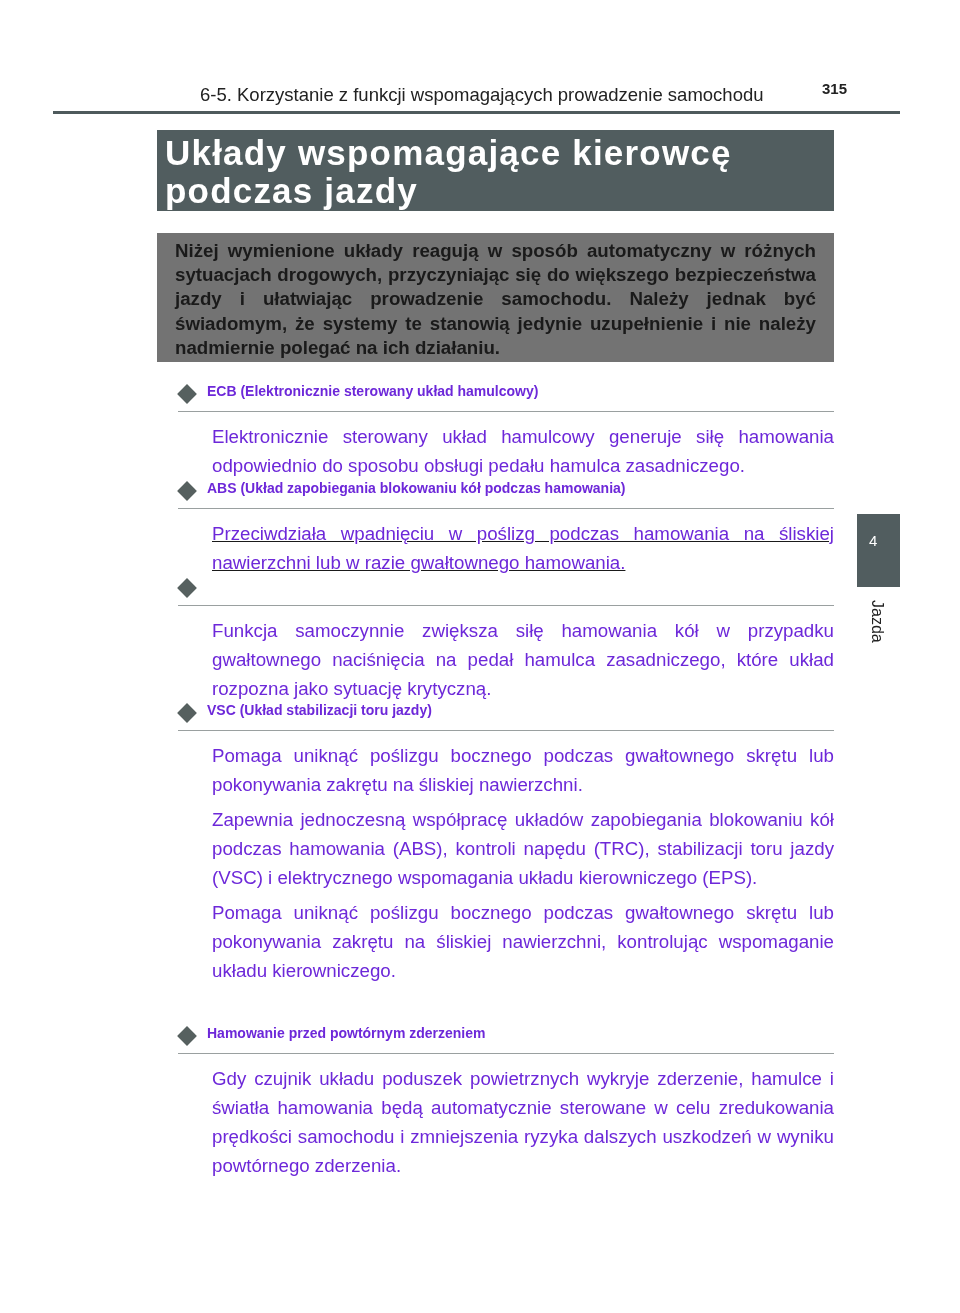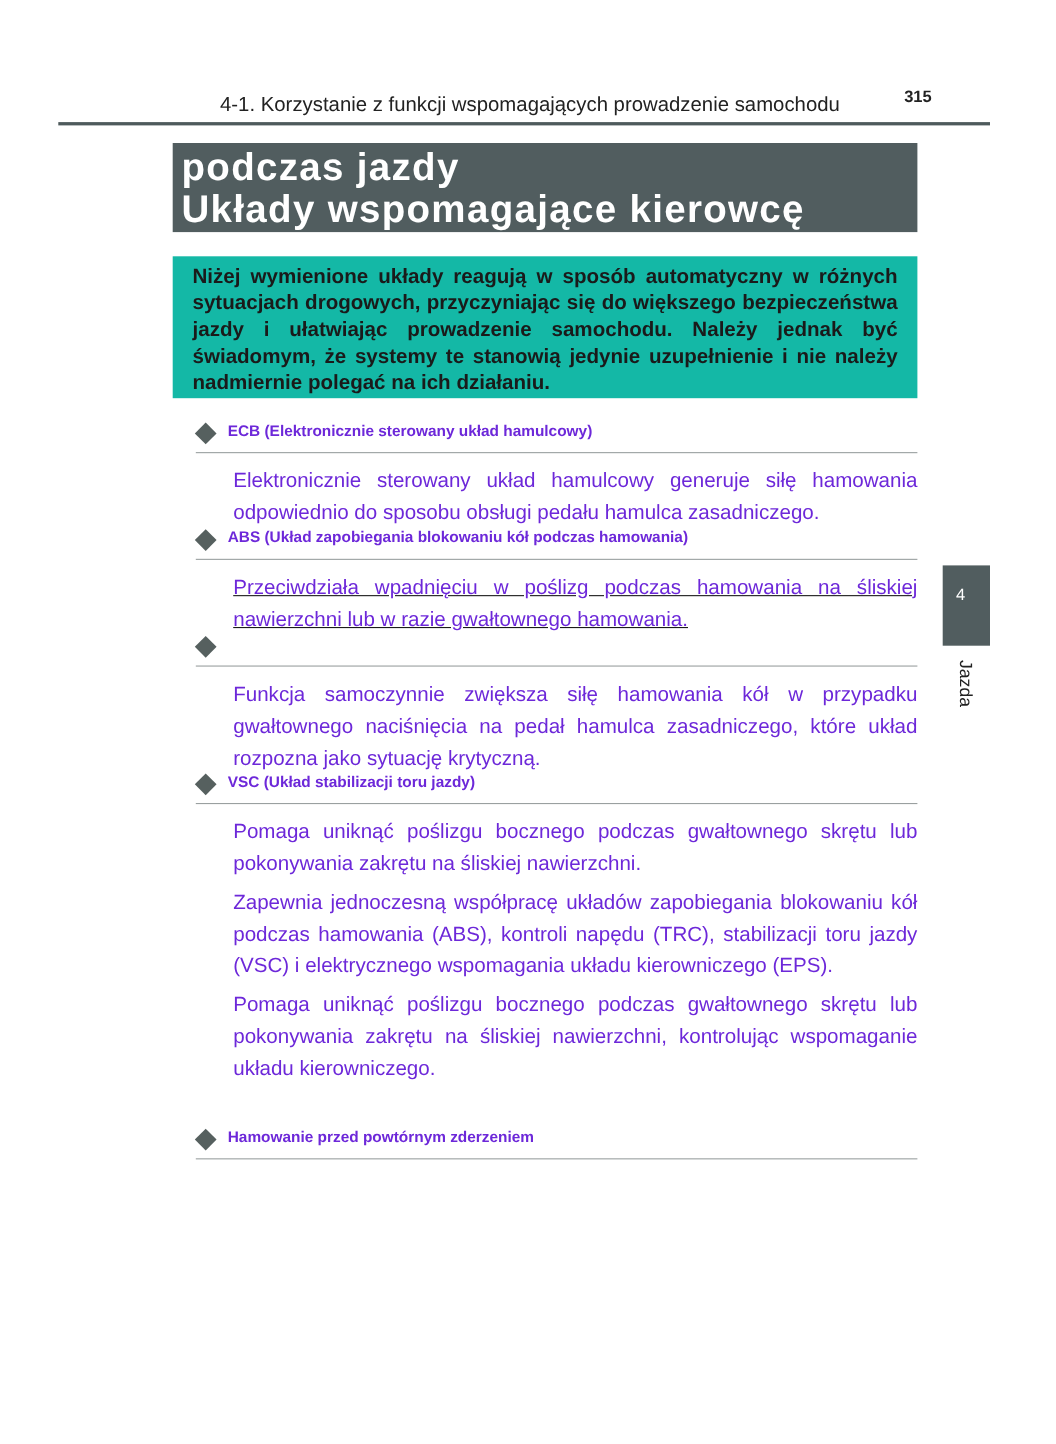--- a/index.html
+++ b/index.html
@@ -5,21 +5,21 @@
   html, body { margin:0; padding:0; background:#ffffff; }
   body { width:960px; height:1313px; position:relative; overflow:hidden;
          font-family:"Liberation Sans", sans-serif; color:#1a1a1a; }
   .running-head { position:absolute; left:157px; top:80px; width:690px; height:30px; }
   .running-head .chapter { position:absolute; left:43px; top:4px; font-size:18.5px; color:#222; white-space:nowrap; }
   .running-head .page-num { position:absolute; right:0; top:0px; font-size:15px; font-weight:bold; color:#222; }
   .head-rule { position:absolute; left:53px; top:111px; width:847px; height:3px; background:#4e5a5c; }
   .title-box { position:absolute; left:157px; top:130px; width:677px; height:81px; background:#515d5f; }
   .title-box .title { position:absolute; left:8px; top:4px; color:#fff; font-weight:bold;
                       font-size:35px; line-height:38px; letter-spacing:1.2px; }
-  .intro-box { position:absolute; left:157px; top:233px; width:677px; height:129px; background:#14b8a6; }
+  .intro-box { position:absolute; left:157px; top:233px; width:677px; height:129px; background:#737373; }
   .intro-box .intro { position:absolute; left:18px; right:18px; top:6px; font-weight:bold;
                       font-size:18.7px; line-height:24.2px; text-align:justify; color:#1a1a1a; }
   .section { position:absolute; left:178px; width:656px; }
   .section .heading { position:relative; height:30px; border-bottom:1.5px solid #9aa0a0; }
   .section .diamond { position:absolute; left:2px; top:6px; width:14px; height:14px; background:#56605f;
                       transform:rotate(45deg); transform-origin:center; }
   .section .heading-text { position:absolute; left:29px; top:2px; font-weight:bold; font-size:14px;
                            white-space:nowrap; color:#6d28d9; }
   .section .body-para { margin:10px 0 0 34px; font-size:18.7px; line-height:29px; text-align:justify; color:#6d28d9; }
   .section .body-para + .body-para { margin-top:6px; }
@@ -27,29 +27,29 @@
   .side-tab .tab-num { position:absolute; left:12px; top:18px; color:#fff; font-size:15px; }
   .side-label { position:absolute; left:862px; top:600px; width:30px; height:60px; }
   .side-label span { position:absolute; left:0; top:0; transform:rotate(90deg); transform-origin:left top;
                      font-size:16px; color:#222; margin-left:24px; white-space:nowrap; }
   .watermark { position:absolute; left:680px; top:1316px; font-size:16px; color:#8a8a8a; white-space:nowrap;margin-left:43px; }
 </style>
 </head>
 <body>
 
 <div class="running-head">
-  <span class="chapter">4-1. Korzystanie z funkcji wspomagających prowadzenie samochodu</span>
+  <span class="chapter">6-5. Korzystanie z funkcji wspomagających prowadzenie samochodu</span>
   <span class="page-num">315</span>
 </div>
 <div class="head-rule"></div>
 
 <div class="title-box">
   <div class="title">
+    <div>Układy wspomagające kierowcę</div>
     <div>podczas jazdy</div>
-    <div>Układy wspomagające kierowcę</div>
   </div>
 </div>
 
 <div class="intro-box">
   <div class="intro">Niżej wymienione układy reagują w sposób automatyczny w różnych sytuacjach drogowych, przyczyniając się do większego bezpieczeństwa jazdy i ułatwiając prowadzenie samochodu. Należy jednak być świadomym, że systemy te stanowią jedynie uzupełnienie i nie należy nadmiernie polegać na ich działaniu.</div>
 </div>
 
 <div class="section" style="top:381px;">
   <div class="heading">
     <span class="diamond"></span>
@@ -84,20 +84,21 @@
 <div class="section" style="top:795px;">
   <div class="body-para">Zapewnia jednoczesną współpracę układów zapobiegania blokowaniu kół podczas hamowania (ABS), kontroli napędu (TRC), stabilizacji toru jazdy (VSC) i elektrycznego wspomagania układu kierowniczego (EPS).</div>
   <div class="body-para">Pomaga uniknąć poślizgu bocznego podczas gwałtownego skrętu lub pokonywania zakrętu na śliskiej nawierzchni, kontrolując wspomaganie układu kierowniczego.</div>
 </div>
 
 <div class="section" style="top:1023px;">
   <div class="heading">
     <span class="diamond"></span>
     <span class="heading-text">Hamowanie przed powtórnym zderzeniem</span>
   </div>
+  <div class="body-para">Gdy czujnik układu poduszek powietrznych wykryje zderzenie, hamulce i światła hamowania będą automatycznie sterowane w celu zredukowania prędkości samochodu i zmniejszenia ryzyka dalszych uszkodzeń w wyniku powtórnego zderzenia.</div>
 </div>
 
 <div class="side-tab">
   <span class="tab-num">4</span>
 </div>
 <div class="side-label">
   <span>Jazda</span>
 </div>
 
 <div class="watermark">carmanualsonline.info</div>

